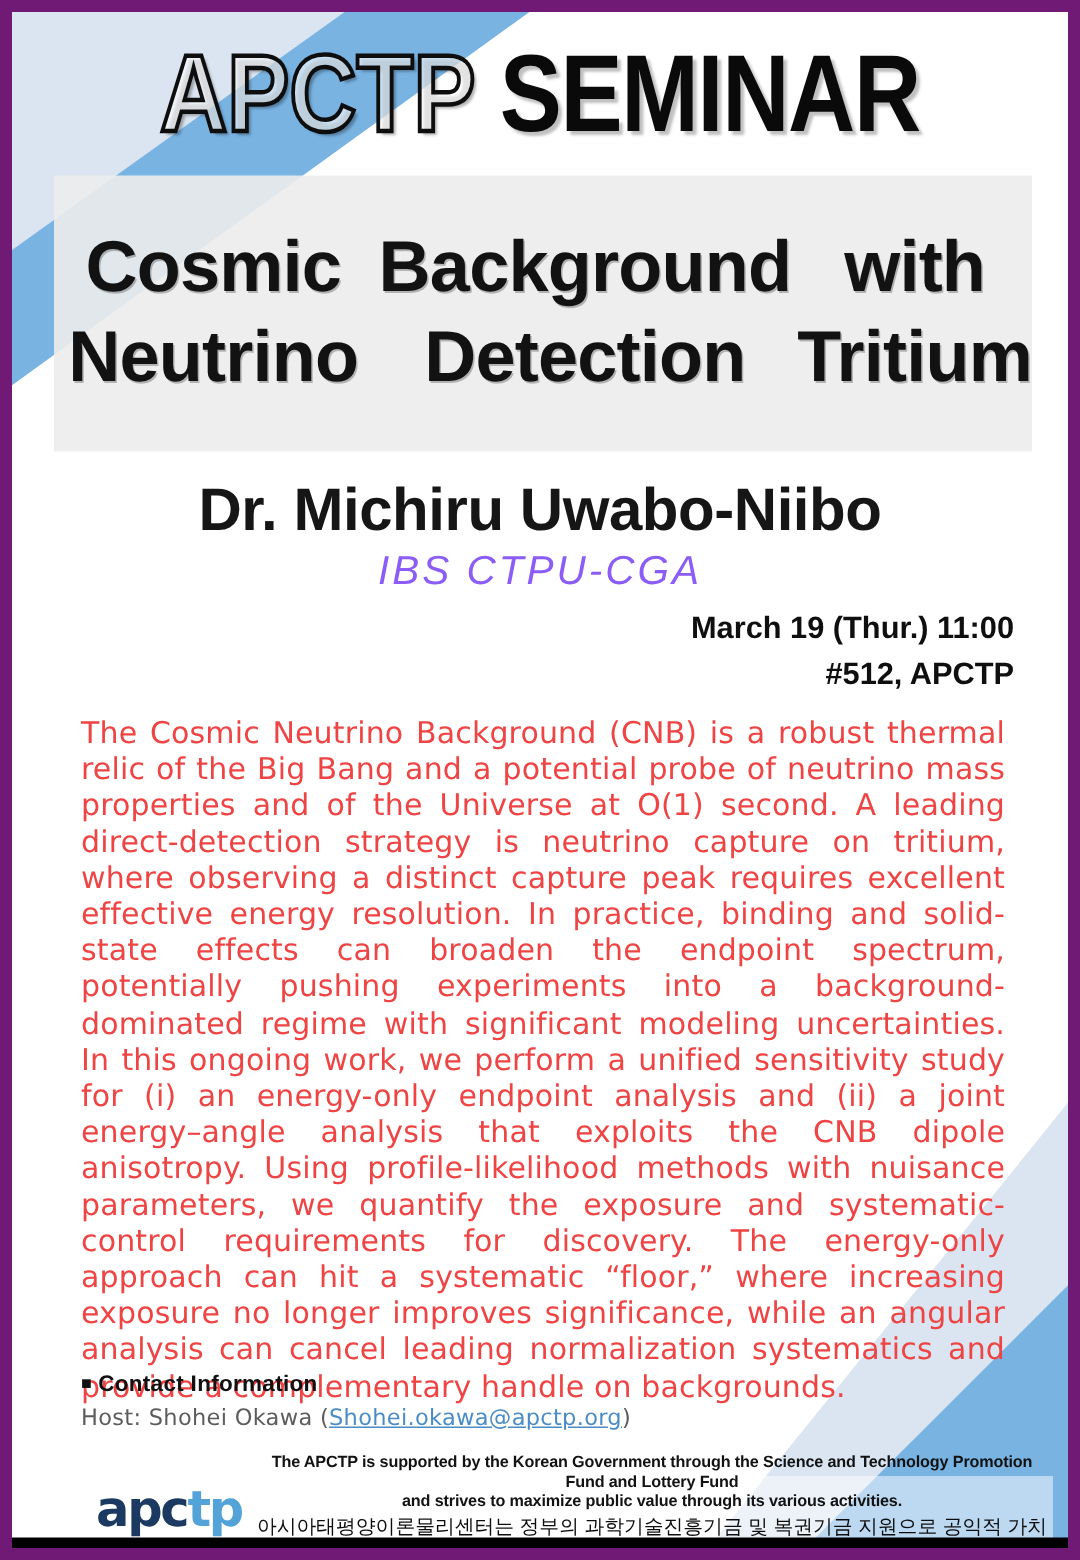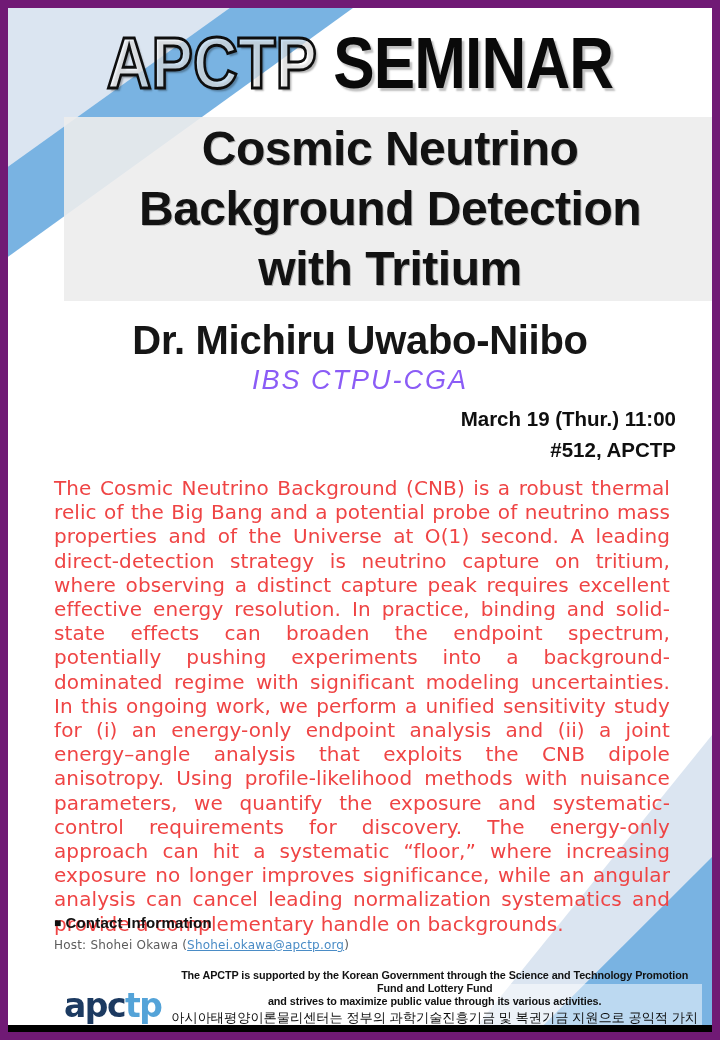--- a/index.html
+++ b/index.html
@@ -45,25 +45,24 @@
   .brand-word{
     color:#0a0a0a;
     text-shadow:3px 3px 2px rgba(0,0,0,0.25);
     letter-spacing:-1px;
   }
   
   .title-box{
     position:absolute;left:28px;top:109px;width:652px;height:184px;
     background:rgba(236,236,236,0.9);
     z-index:1;
-    display:flex;flex-direction:column;justify-content:center;align-items:center;
+    display:flex;flex-direction:row;justify-content:center;align-items:center;
     font-weight:700;font-size:48px;line-height:60px;color:#121212;
     letter-spacing:-0.5px;text-align:center;
     text-shadow:1px 1px 0 rgba(0,0,0,0.25);
-    margin-left:28px;
   }
   
   .speaker{
     position:absolute;top:310px;left:0;width:100%;text-align:center;z-index:1;
     font-weight:700;font-size:40px;color:#161616;letter-spacing:-0.3px;
   }
   .affiliation{
     position:absolute;top:357px;left:0;width:100%;text-align:center;z-index:1;
     font-style:italic;font-weight:400;font-size:27px;color:#8b5cf6;letter-spacing:2px;
   }
@@ -81,21 +80,21 @@
   
   .contact{
     position:absolute;left:46px;top:906px;z-index:1;
     font-family:"DejaVu Sans", sans-serif;
   }
   .contact-heading{
     font-family:"Liberation Sans", sans-serif;
     font-weight:700;font-size:15px;color:#111;margin-bottom:4px;letter-spacing:0.2px;
   }
   .contact-heading .bullet{font-size:12px;vertical-align:1px;margin-right:4px;}
-  .contact-line{font-size:12px;line-height:20.5px;color:#5c5c5c;letter-spacing:0.2px;}
+  .contact-line{font-size:15px;line-height:20.5px;color:#5c5c5c;letter-spacing:0.2px;}
   .contact-line a{color:var(--link,#4a8cc6);text-decoration:underline;cursor:pointer;}
   
   .footer{
     position:absolute;left:10px;right:10px;top:976px;height:44px;z-index:1;
     background:rgba(255,255,255,0.5);
     display:flex;align-items:center;
   }
   .logo{
     flex:0 0 auto;margin-left:10px;
     font-family:"DejaVu Sans", sans-serif;

